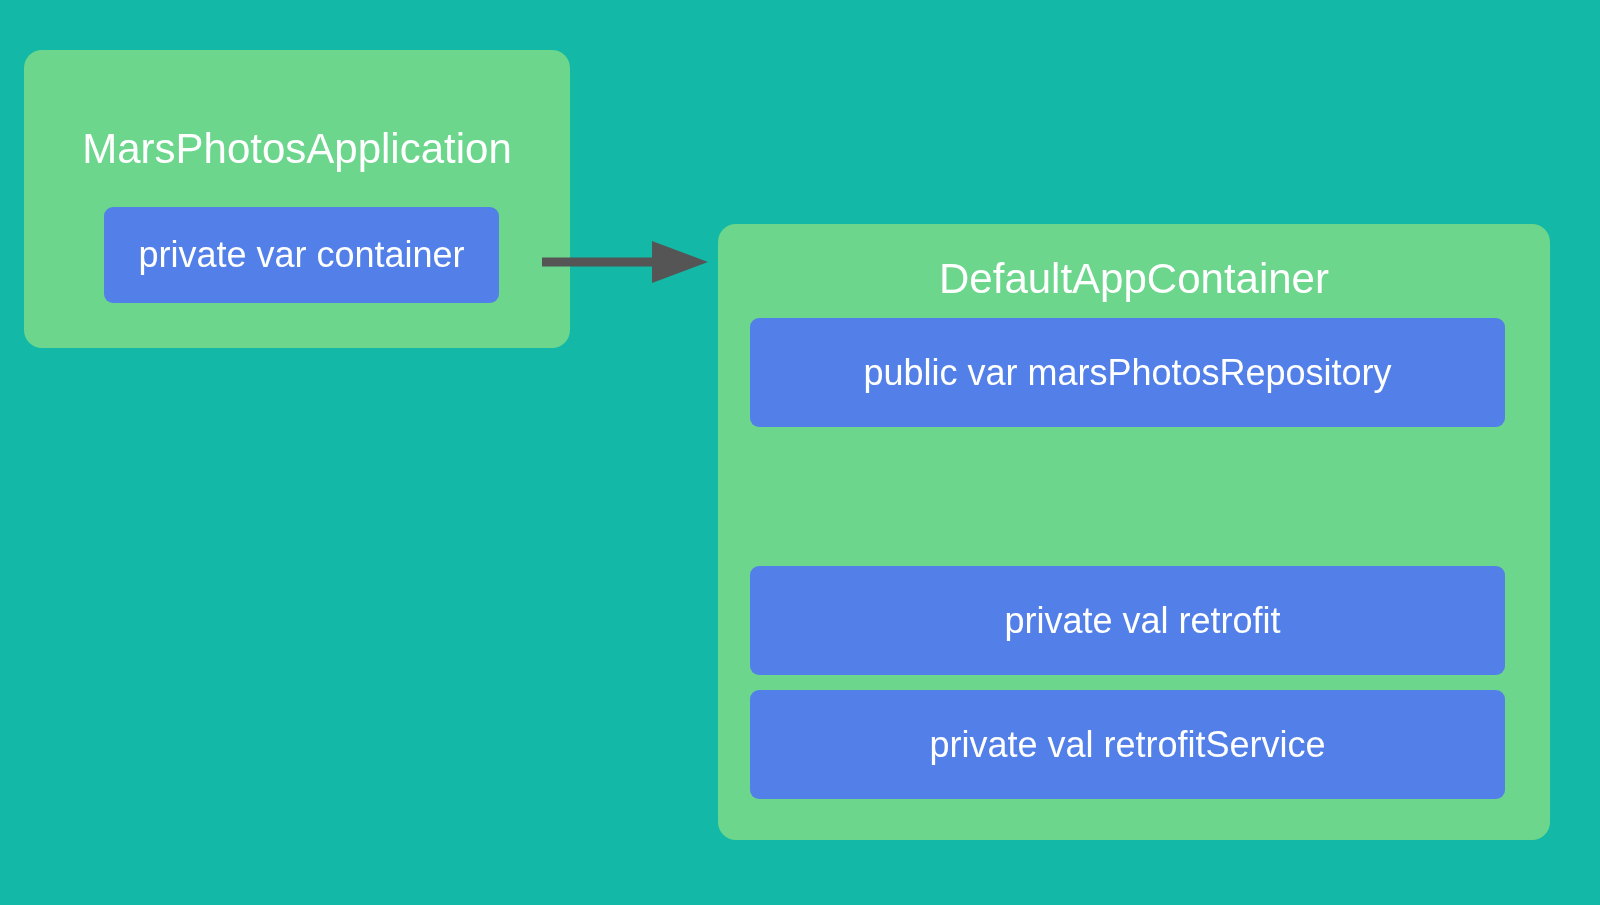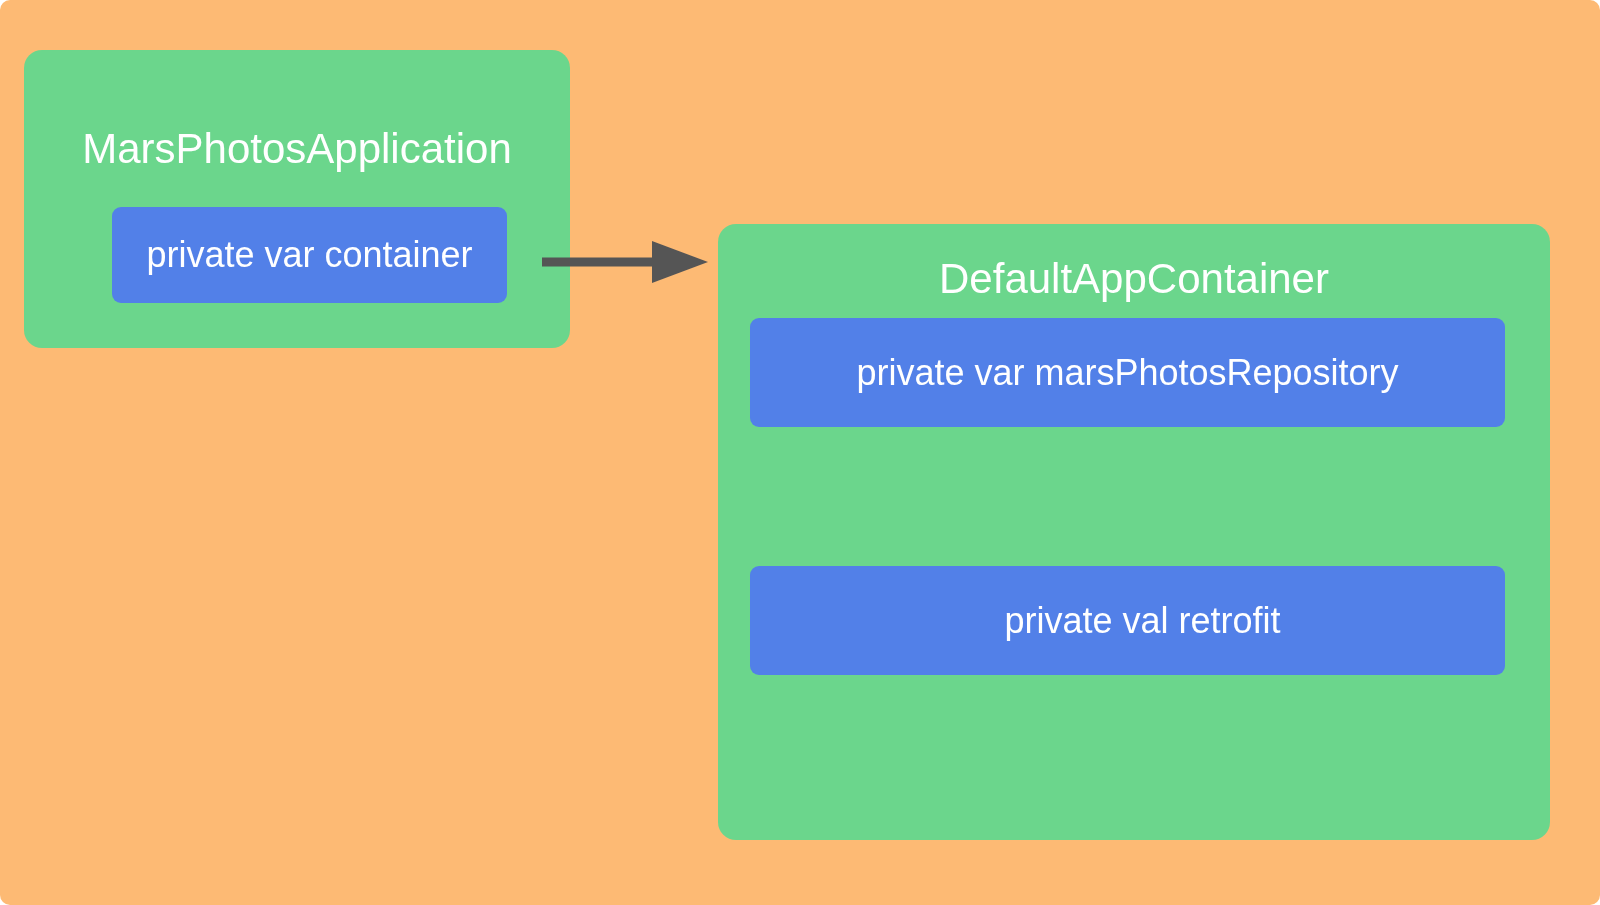--- a/index.html
+++ b/index.html
@@ -10,22 +10,21 @@
   body {
     width: 1600px;
     height: 905px;
     font-family: "Liberation Sans", sans-serif;
     overflow: hidden;
   }
   #canvas {
     position: relative;
     width: 1600px;
     height: 905px;
-    background: #fdba74;
-    border-radius: 10px;
+    background: #14b8a6;
   }
 
   
   .class-box {
     position: absolute;
     background: #6BD68C;
     border-radius: 18px;
     box-sizing: border-box;
   }
   .class-title {
@@ -62,21 +61,21 @@
     top: 50px;
     width: 546px;
     height: 298px;
   }
   #app-box .class-title {
     top: 78px;
     font-size: 42px;
     line-height: 42px;
   }
   #app-container-member {
-    left: 88px;   
+    left: 80px;   
     top: 157px;   
     width: 395px;
     height: 96px;
   }
   #app-container-member .member-label { font-size: 36px; }
 
   
   #container-box {
     left: 718px;
     top: 224px;
@@ -123,23 +122,26 @@
 
   <svg id="dependency-arrow" viewBox="0 0 170 48">
     <line x1="2" y1="24" x2="118" y2="24" stroke="#555555" stroke-width="9"></line>
     <polygon points="112,3 168,24 112,45" fill="#555555"></polygon>
   </svg>
 
   <div class="class-box" id="container-box">
     <div class="class-title">DefaultAppContainer</div>
 
     <div class="member-box container-member" id="member-0">
-      <span class="member-label">private var marsPhotosRepository</span>
+      <span class="member-label">public var marsPhotosRepository</span>
     </div>
 
 
     <div class="member-box container-member" id="member-2">
       <span class="member-label">private val retrofit</span>
     </div>
 
+    <div class="member-box container-member" id="member-3">
+      <span class="member-label">private val retrofitService</span>
+    </div>
   </div>
 
 </div>
 
 </body></html>

